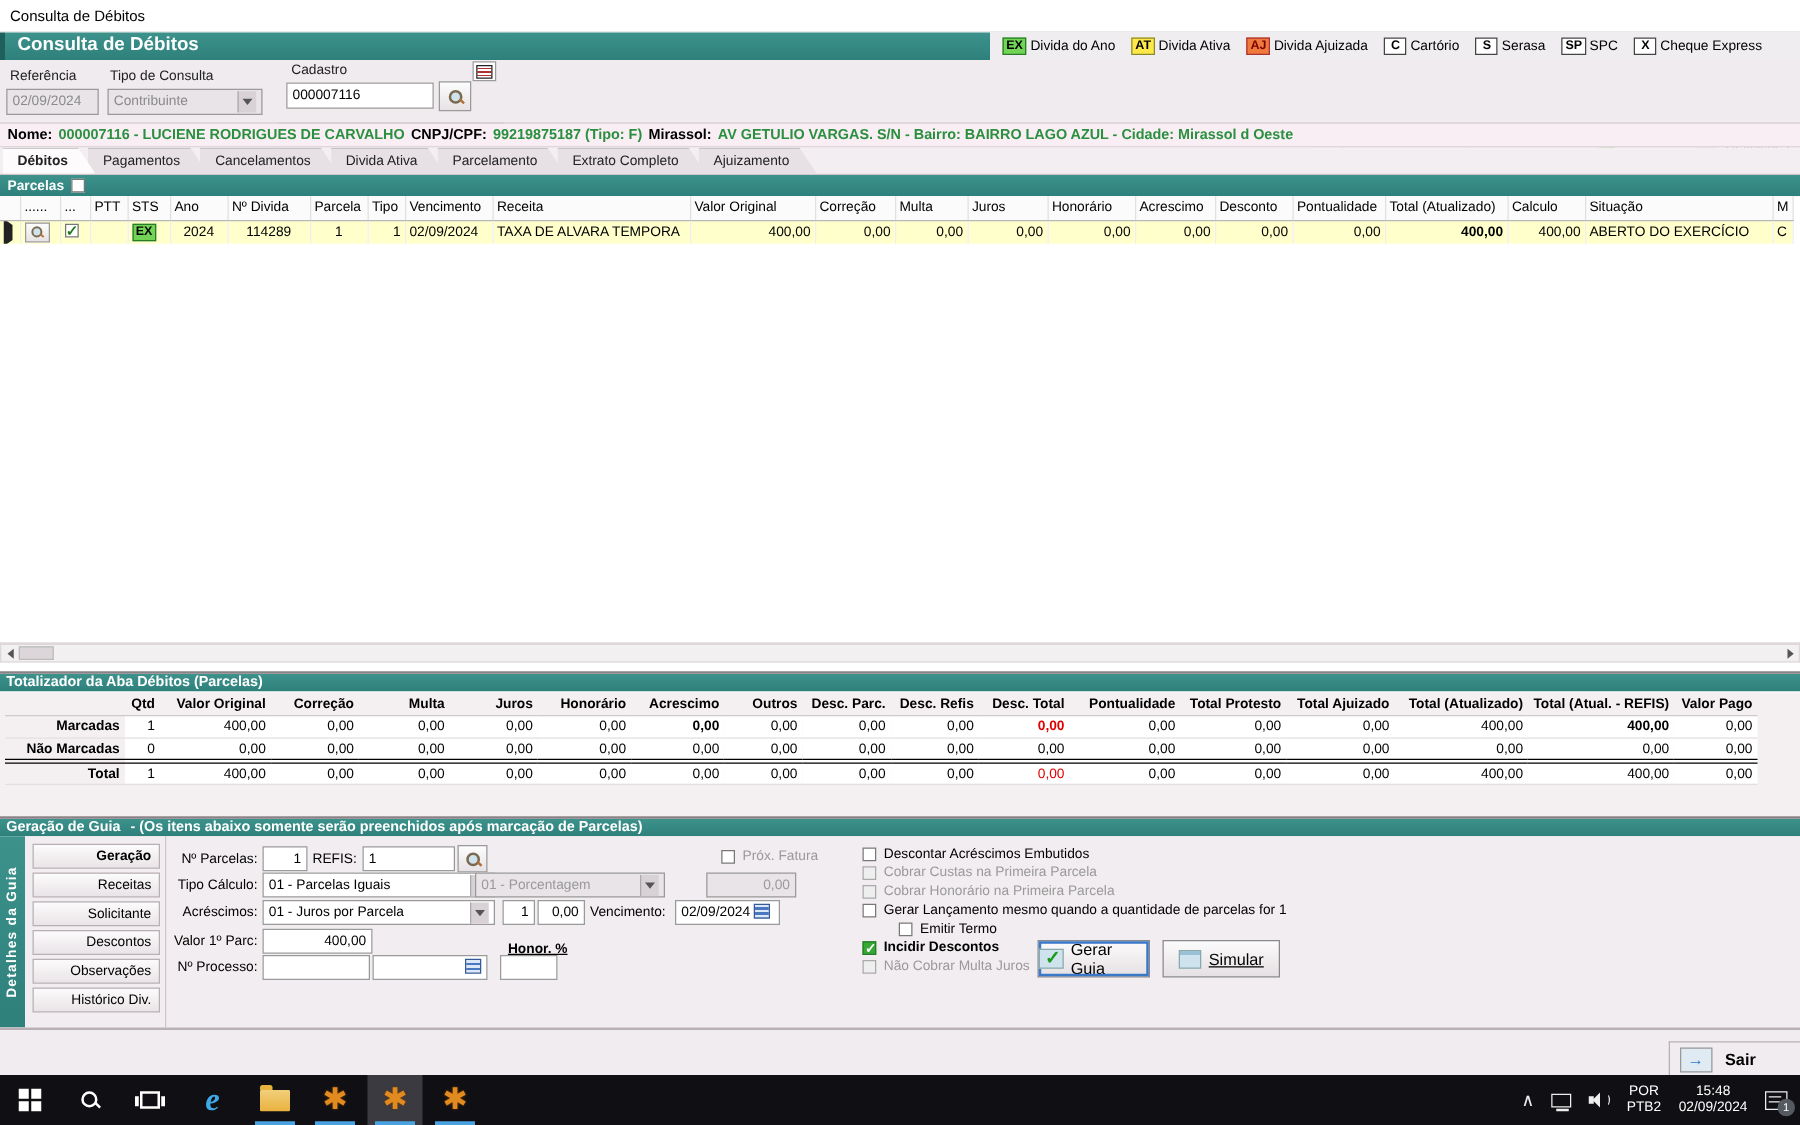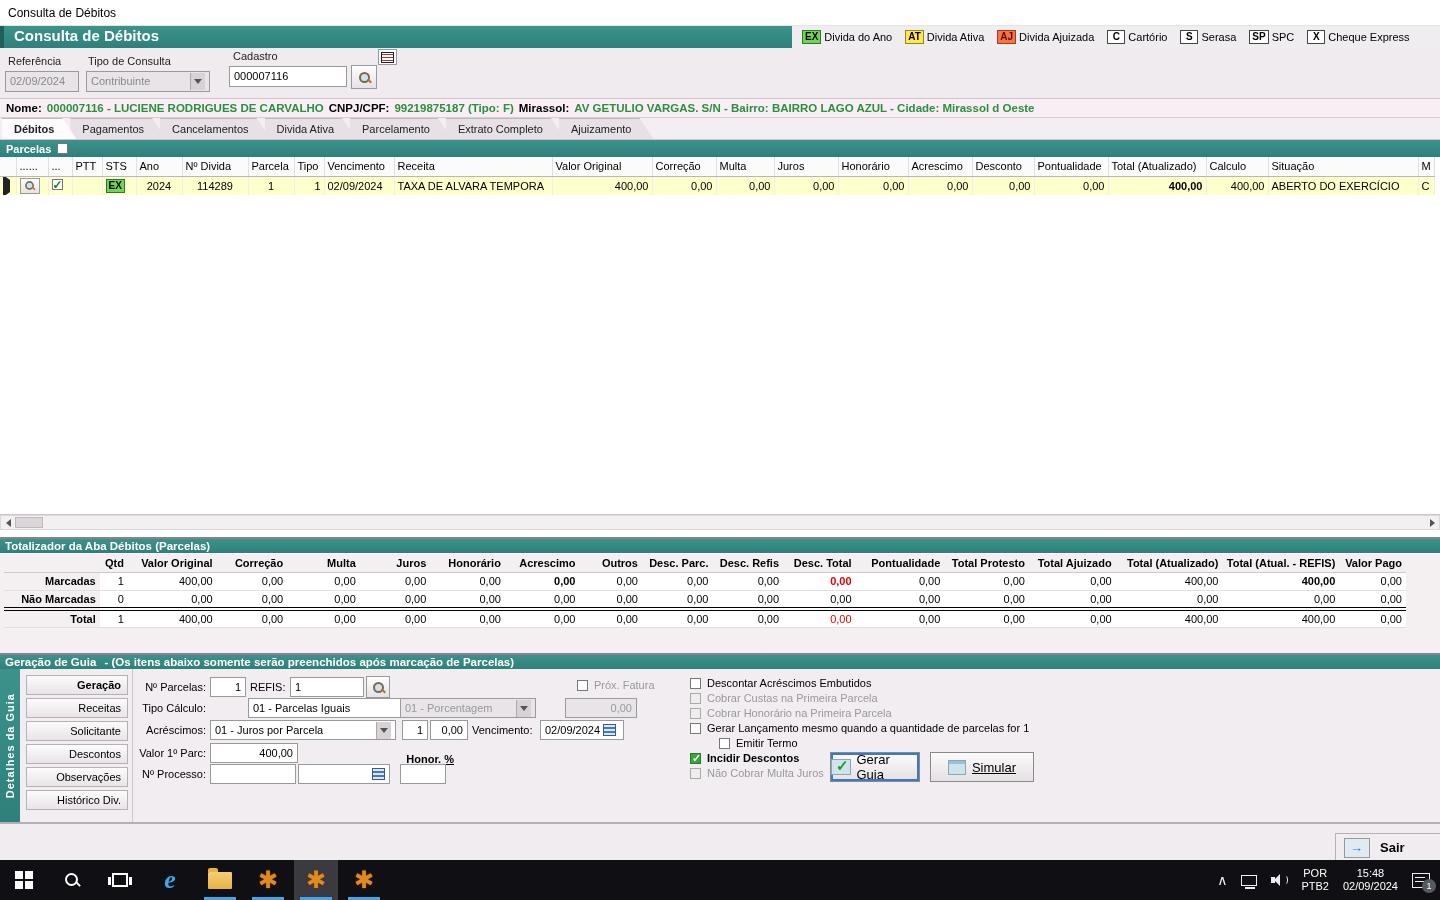--- a/index.html
+++ b/index.html
@@ -475,27 +475,27 @@
   <div class="gfield" style="left:290px;top:8px;width:74px;">1</div>
   <div class="sqbtn" style="left:366px;top:7px;width:24px;height:22px;">
       <span class="mag"></span>
     </div>
   <span class="cbrow" style="left:577px;top:10px;">
       <span class="cb"></span>
       <span class="lbl-dis">Próx. Fatura</span>
     </span>
 
   <span class="glabel" style="left:130px;top:33px;width:76px;">Tipo Cálculo:</span>
-  <div class="gfield combo" style="left:210px;top:29px;width:186px;margin-left:38px;">
+  <div class="gfield combo" style="left:210px;top:29px;width:186px;">
       <span>01 - Parcelas Iguais</span>
       <span class="arr">
         <span class="tri-down"></span>
       </span>
     </div>
-  <div class="gfield combo disabled" style="left:400px;top:29px;width:136px;">
+  <div class="gfield combo disabled" style="left:380px;top:29px;width:152px;">
       <span>01 - Porcentagem</span>
       <span class="arr">
         <span class="tri-down"></span>
       </span>
     </div>
   <div class="gfield disabled num" style="left:565px;top:29px;width:72px;text-align:right;">0,00</div>
 
   <span class="glabel" style="left:130px;top:55px;width:76px;">Acréscimos:</span>
   <div class="gfield combo" style="left:210px;top:51px;width:186px;">
       <span>01 - Juros por Parcela</span>
@@ -543,21 +543,21 @@
     </span>
   <span class="cbrow" style="left:690px;top:98px;">
       <span class="cb disabled"></span>
       <span class="lbl-dis">Não Cobrar Multa Juros</span>
     </span>
 
   <div class="actbtn focused" style="left:830px;top:83px;width:90px;">
       <span class="gg-ic"></span>
       <span>Gerar Guia</span>
     </div>
-  <div class="actbtn" style="left:930px;top:83px;width:104px;">
+  <div class="actbtn" style="left:930px;top:83px;width:94px;">
       <span class="sim-ic"></span>
       <span style="text-decoration:underline;">Simular</span>
     </div>
 </div>
 
 <div id="footer">
   <div id="sair-group">
     <span class="sair-ic"></span>
     <span id="sair-label">Sair</span>
   </div>

